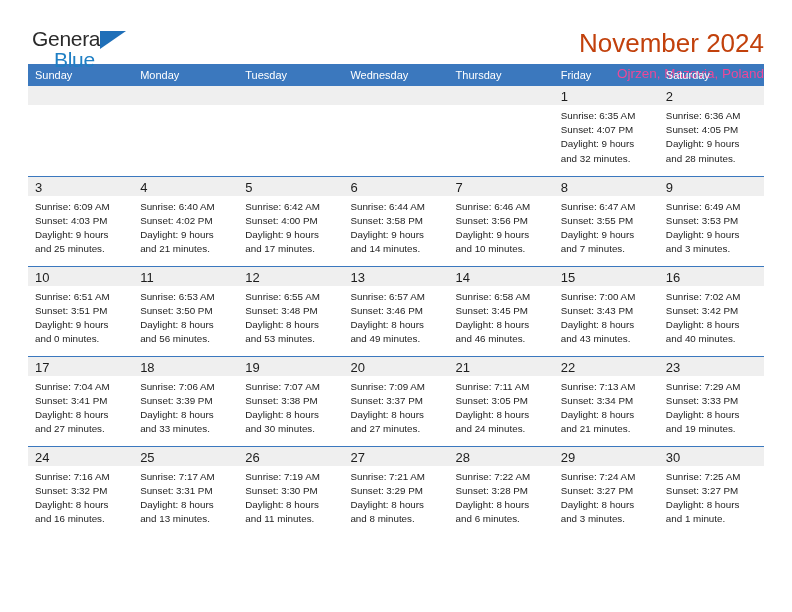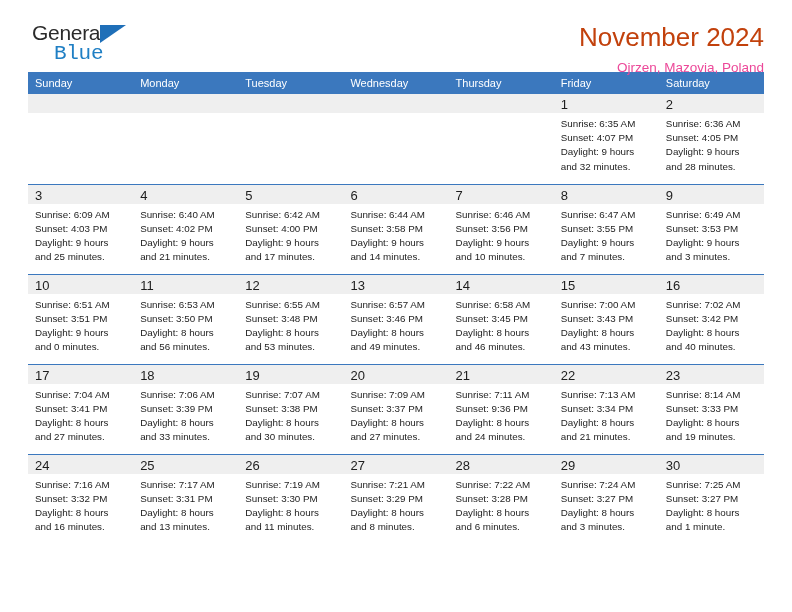--- a/index.html
+++ b/index.html
@@ -21,22 +21,22 @@
     height: 612px;
     box-sizing: border-box;
     padding: 0 28px;
   }
 
   
   .header {
     display: flex;
     align-items: flex-start;
     justify-content: space-between;
-    height: 72px;
-    padding-top: 22px;
+    height: 64px;
+    padding-top: 28px;
     box-sizing: border-box;
   }
 
   .logo {
     position: relative;
     width: 120px;
     padding-left: 4px;
   }
   .logo-general {
     font-size: 21px;
@@ -45,21 +45,20 @@
     line-height: 22px;
     display: block;
   }
   .logo-blue {
     font-size: 21px;
     color: #1f7fc4;
     letter-spacing: -0.3px;
     line-height: 20px;
     display: block;
     padding-left: 22px;
-    font-family: Liberation Mono, monospace;
   }
   .logo-triangle {
     position: absolute;
     left: 72px;
     top: 3px;
     width: 0;
     height: 0;
     border-left: 26px solid #1f6fb8;
     border-bottom: 18px solid transparent;
   }
@@ -403,38 +402,38 @@
               <div class="cell-line">Sunrise: 7:09 AM</div>
               <div class="cell-line">Sunset: 3:37 PM</div>
               <div class="cell-line">Daylight: 8 hours</div>
               <div class="cell-line">and 27 minutes.</div>
             </div>
           </td>
           <td class="">
             <div class="daynum-band"><span class="daynum">21</span></div>
             <div class="cell-body">
               <div class="cell-line">Sunrise: 7:11 AM</div>
-              <div class="cell-line">Sunset: 9:36 PM</div>
+              <div class="cell-line">Sunset: 3:05 PM</div>
               <div class="cell-line">Daylight: 8 hours</div>
               <div class="cell-line">and 24 minutes.</div>
             </div>
           </td>
           <td class="">
             <div class="daynum-band"><span class="daynum">22</span></div>
             <div class="cell-body">
               <div class="cell-line">Sunrise: 7:13 AM</div>
               <div class="cell-line">Sunset: 3:34 PM</div>
               <div class="cell-line">Daylight: 8 hours</div>
               <div class="cell-line">and 21 minutes.</div>
             </div>
           </td>
           <td class="">
             <div class="daynum-band"><span class="daynum">23</span></div>
             <div class="cell-body">
-              <div class="cell-line">Sunrise: 8:14 AM</div>
+              <div class="cell-line">Sunrise: 7:29 AM</div>
               <div class="cell-line">Sunset: 3:33 PM</div>
               <div class="cell-line">Daylight: 8 hours</div>
               <div class="cell-line">and 19 minutes.</div>
             </div>
           </td>
         </tr>
         <tr class="week-row">
           <td class="">
             <div class="daynum-band"><span class="daynum">24</span></div>
             <div class="cell-body">

